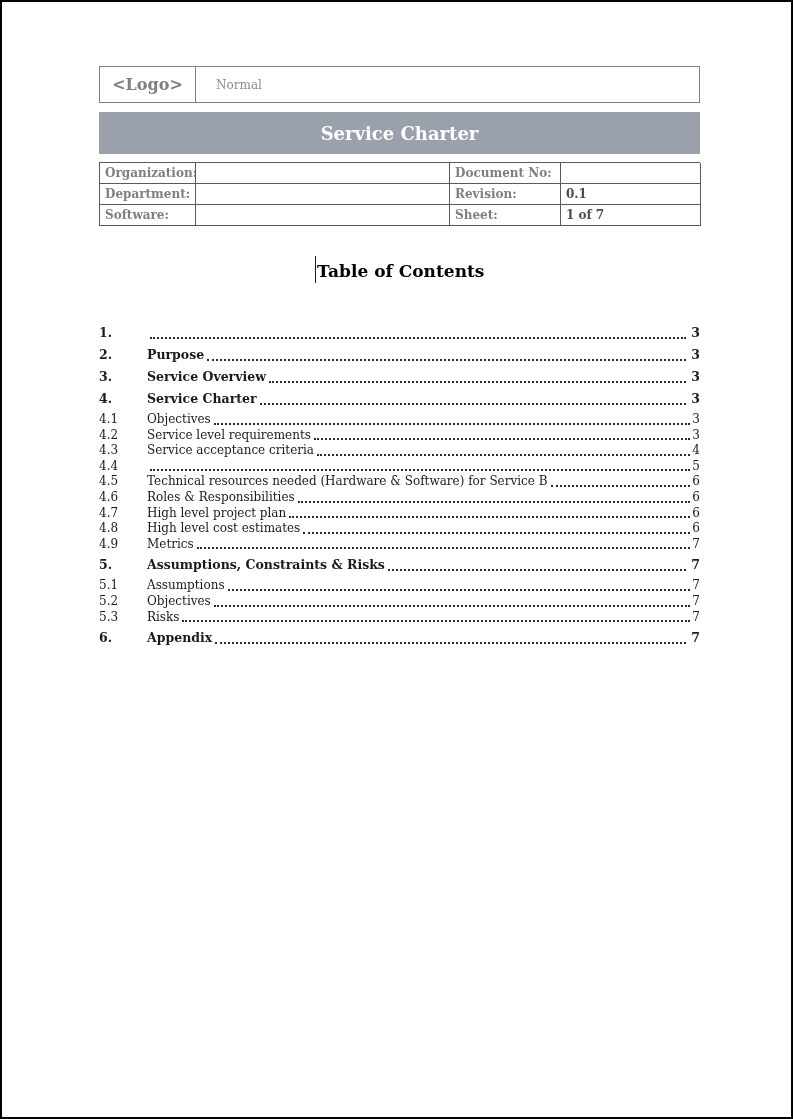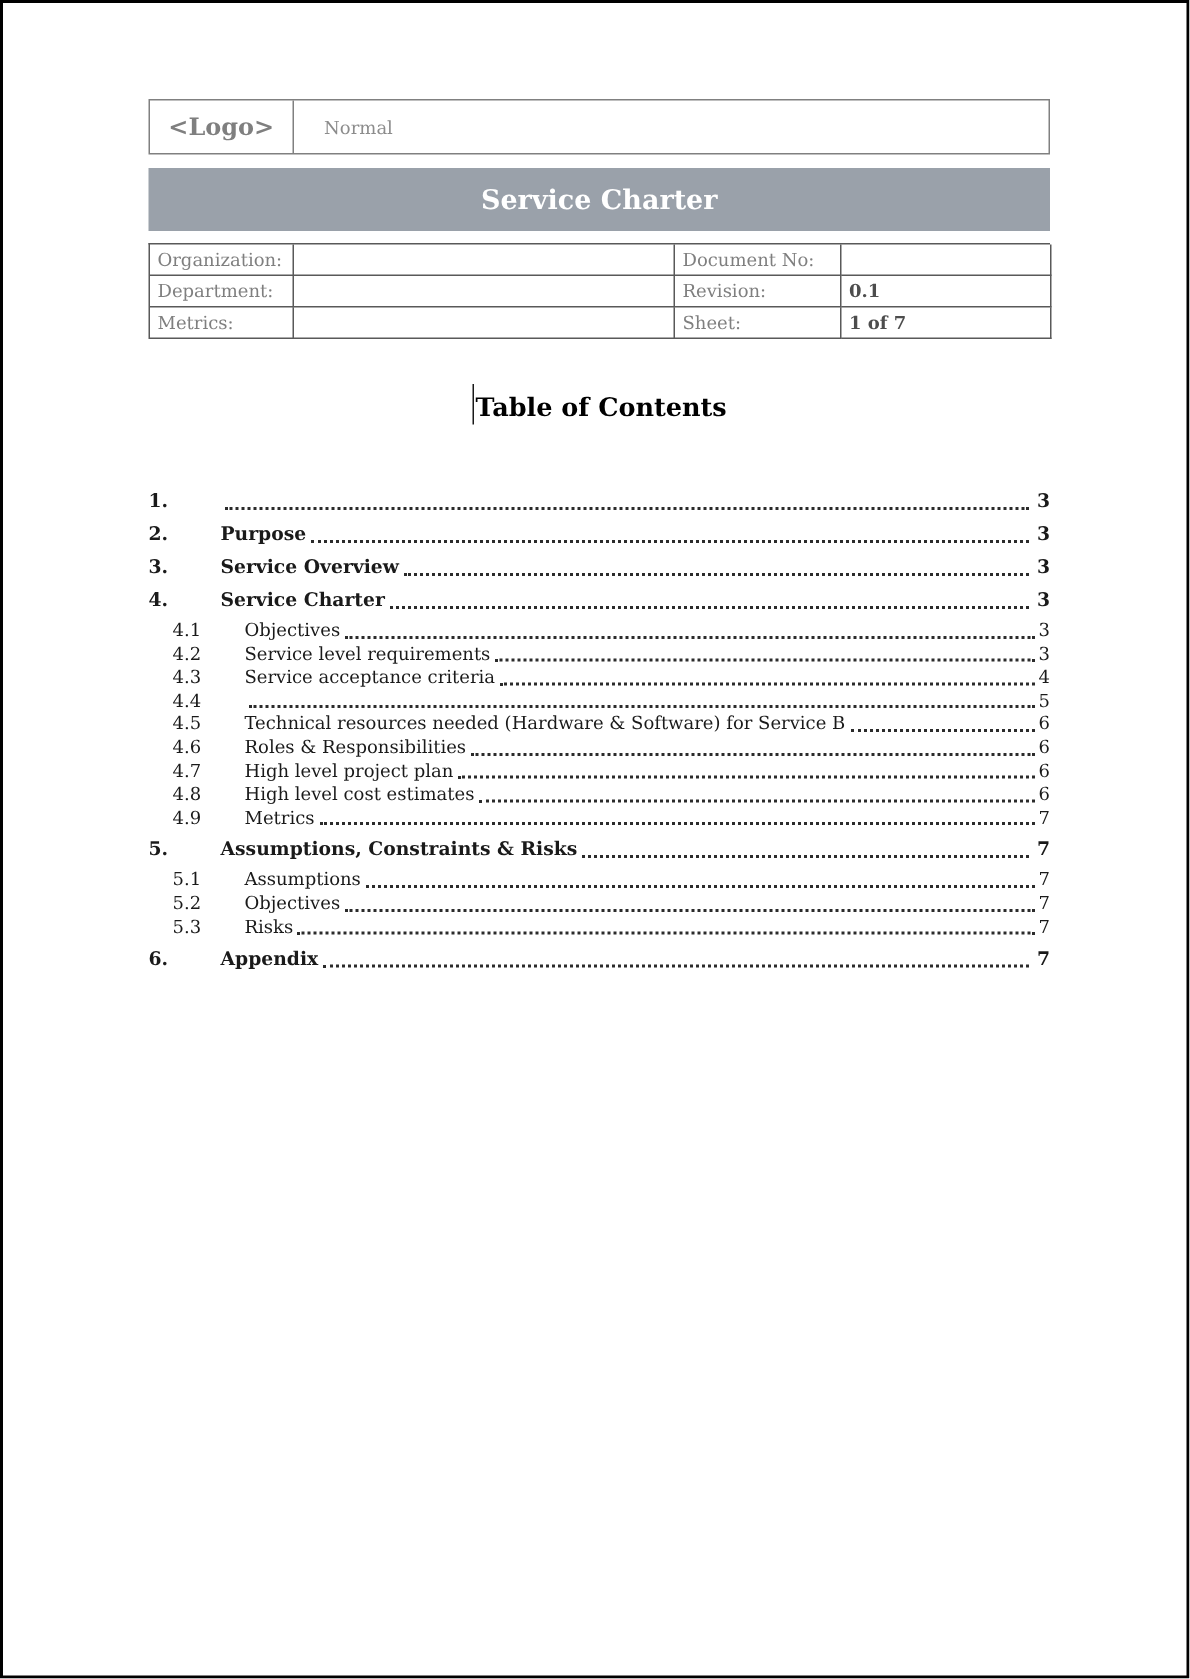--- a/index.html
+++ b/index.html
@@ -89,21 +89,21 @@
     height: 21px;
     border-right: 1px solid var(--meta-border);
     border-bottom: 1px solid var(--meta-border);
     display: flex;
     align-items: center;
     padding: 0 5px;
     font-size: 12px;
     white-space: nowrap;
     overflow: hidden;
   }
-  .meta-cell.lbl { font-weight: normal; color: var(--label-text); }
+  .meta-cell.lbl { font-weight: bold; color: var(--label-text); }
   .meta-cell.val { font-weight: bold; color: var(--value-text); }
 
   
   .toc-heading {
     margin-top: 30px;
     text-align: center;
     font-size: 17px;
     font-weight: bold;
     color: #000000;
     line-height: 30px;
@@ -117,21 +117,20 @@
     vertical-align: -6px;
     margin-right: 1px;
   }
 
   
   .toc-list { margin-top: 38px; color: var(--toc-text); }
   .toc-row {
     display: flex;
     align-items: flex-end;
     white-space: nowrap;
-    margin-left: 16px;
   }
   .toc-l1 {
     font-weight: bold;
     font-size: 12.5px;
     line-height: 18px;
     margin: 4px 0;
   }
   .toc-l2 {
     font-size: 12px;
     line-height: 15.6px;
@@ -166,21 +165,21 @@
       <div class="meta-cell lbl">Organization:</div>
       <div class="meta-cell val"></div>
       <div class="meta-cell lbl">Document No:</div>
       <div class="meta-cell val"></div>
 
       <div class="meta-cell lbl">Department:</div>
       <div class="meta-cell val"></div>
       <div class="meta-cell lbl">Revision:</div>
       <div class="meta-cell val">0.1</div>
 
-      <div class="meta-cell lbl">Metrics:</div>
+      <div class="meta-cell lbl">Software:</div>
       <div class="meta-cell val"></div>
       <div class="meta-cell lbl">Sheet:</div>
       <div class="meta-cell val">1 of 7</div>
     </div>
 
     <h1 class="toc-heading"><span class="caret"></span><span>Table of Contents</span></h1>
 
     <div class="toc-list" id="toc-list">
         <div class="toc-row toc-l1">
     <span class="toc-num">1.</span>

